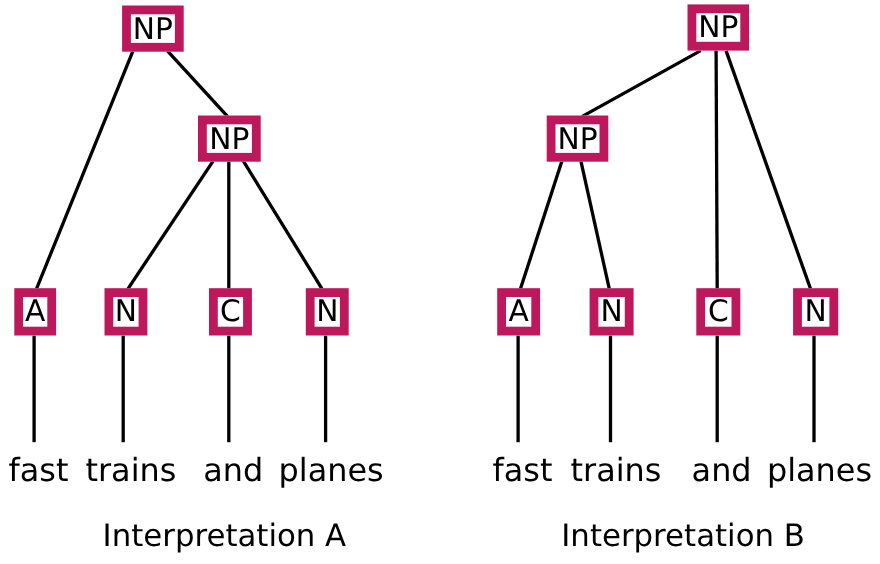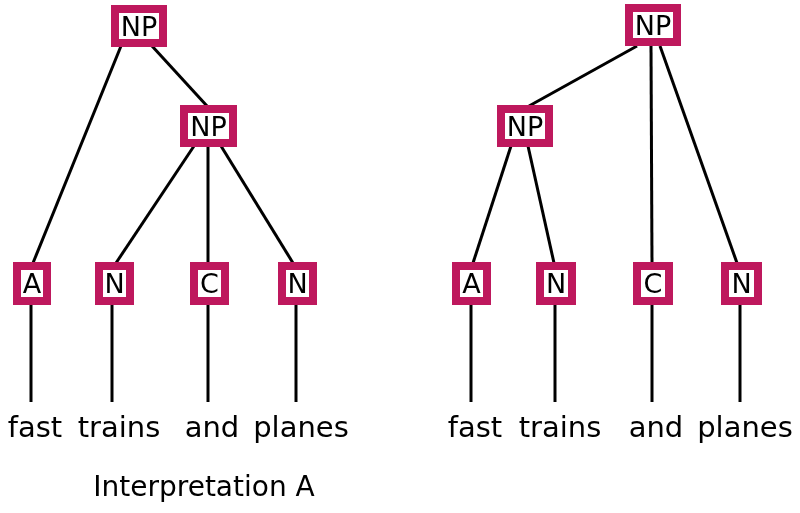--- a/index.html
+++ b/index.html
@@ -101,14 +101,15 @@
   <div class="node" style="left:452px; top:262px; width:39px; height:43px;">A</div>
   <div class="node" style="left:536px; top:262px; width:40px; height:43px;">N</div>
   <div class="node" style="left:633px; top:262px; width:40px; height:43px;">C</div>
   <div class="node" style="left:721px; top:262px; width:41px; height:43px;">N</div>
 
   <div class="word" style="left:475px; top:410px;">fast</div>
   <div class="word" style="left:560px; top:410px;">trains</div>
   <div class="word" style="left:656px; top:410px;">and</div>
   <div class="word" style="left:745px; top:410px;">planes</div>
 
+  <div class="caption" style="left:621px; top:470px;">Interpretation B</div>
 
 </div>
 
 </body></html>

